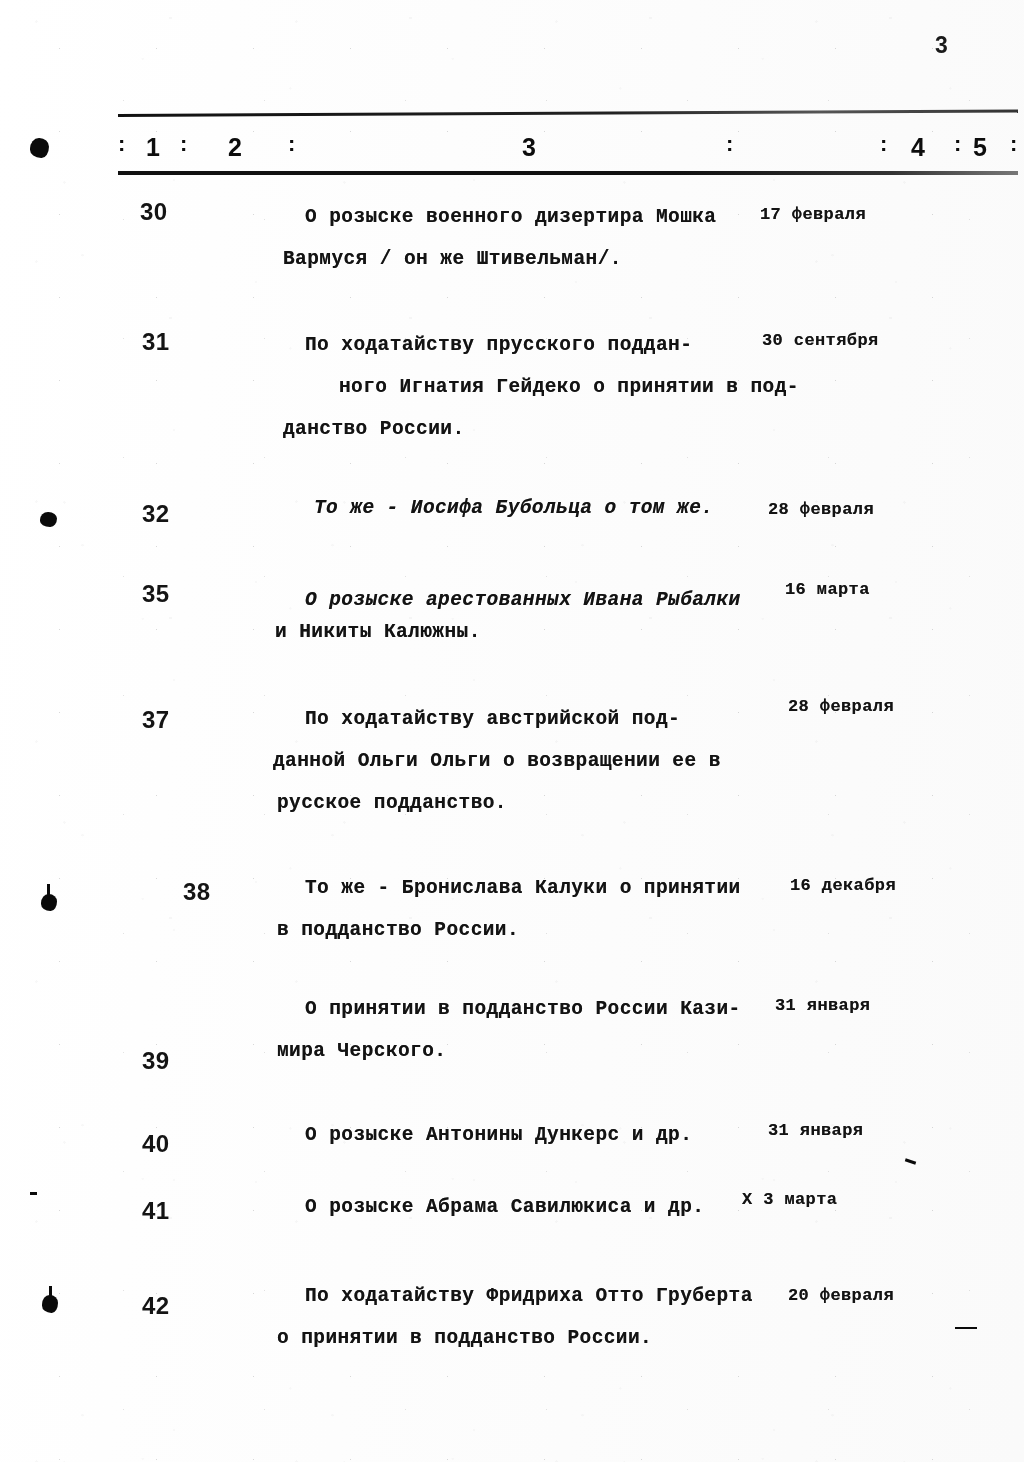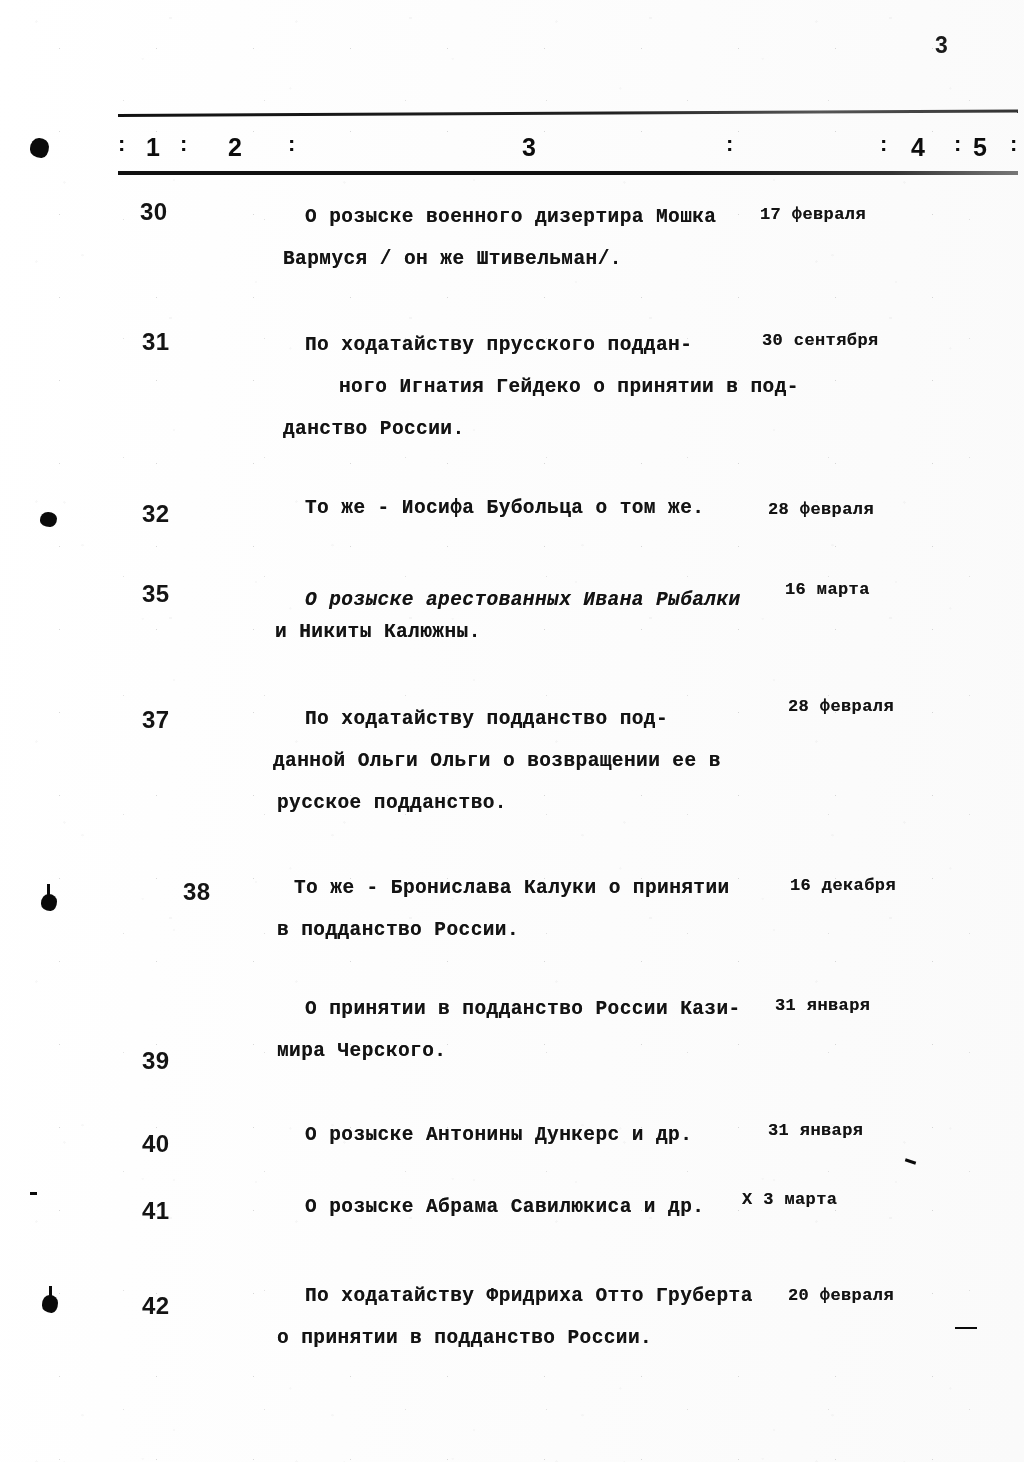--- a/index.html
+++ b/index.html
@@ -150,39 +150,39 @@
     </div>
     <div class="entry">
       <div class="num" style="left: 142px; top: 328px;">31</div>
       <div class="desc" style="left: 305px; top: 324px;">По ходатайству прусского поддан-</div>
       <div class="desc" style="left: 300px; top: 366px; margin-left: 39px;">ного Игнатия Гейдеко о принятии в под-</div>
       <div class="desc" style="left: 283px; top: 408px;">данство России.</div>
       <div class="date" style="left: 762px; top: 331px;">30 сентября</div>
     </div>
     <div class="entry">
       <div class="num" style="left: 142px; top: 500px;">32</div>
-      <div class="desc" style="left: 305px; top: 487px;">То же - Иосифа Бубольца о том же.</div>
+      <div class="desc" style="left: 314px; top: 487px; font-style: italic;">То же - Иосифа Бубольца о том же.</div>
       <div class="date" style="left: 768px; top: 500px;">28 февраля</div>
     </div>
     <div class="entry">
       <div class="num" style="left: 142px; top: 580px;">35</div>
       <div class="desc" style="left: 305px; top: 579px; font-style: italic;">О розыске арестованных Ивана Рыбалки</div>
       <div class="desc" style="left: 275px; top: 611px;">и Никиты Калюжны.</div>
       <div class="date" style="left: 785px; top: 580px;">16 марта</div>
     </div>
     <div class="entry">
       <div class="num" style="left: 142px; top: 706px;">37</div>
-      <div class="desc" style="left: 305px; top: 698px;">По ходатайству подданство под-</div>
+      <div class="desc" style="left: 305px; top: 698px;">По ходатайству австрийской под-</div>
       <div class="desc" style="left: 273px; top: 740px;">данной Ольги Ольги о возвращении ее в</div>
       <div class="desc" style="left: 277px; top: 782px;">русское подданство.</div>
       <div class="date" style="left: 788px; top: 697px;">28 февраля</div>
     </div>
     <div class="entry">
       <div class="num" style="left: 142px; top: 878px; margin-left: 41px;">38</div>
-      <div class="desc" style="left: 294px; top: 867px;">То же - Бронислава Калуки о принятии</div>
+      <div class="desc" style="left: 305px; top: 867px;">То же - Бронислава Калуки о принятии</div>
       <div class="desc" style="left: 277px; top: 909px;">в подданство России.</div>
       <div class="date" style="left: 790px; top: 876px;">16 декабря</div>
     </div>
     <div class="entry">
       <div class="num" style="left: 142px; top: 1047px;">39</div>
       <div class="desc" style="left: 305px; top: 988px;">О принятии в подданство России Кази-</div>
       <div class="desc" style="left: 277px; top: 1030px;">мира Черского.</div>
       <div class="date" style="left: 775px; top: 996px;">31 января</div>
     </div>
     <div class="entry">

